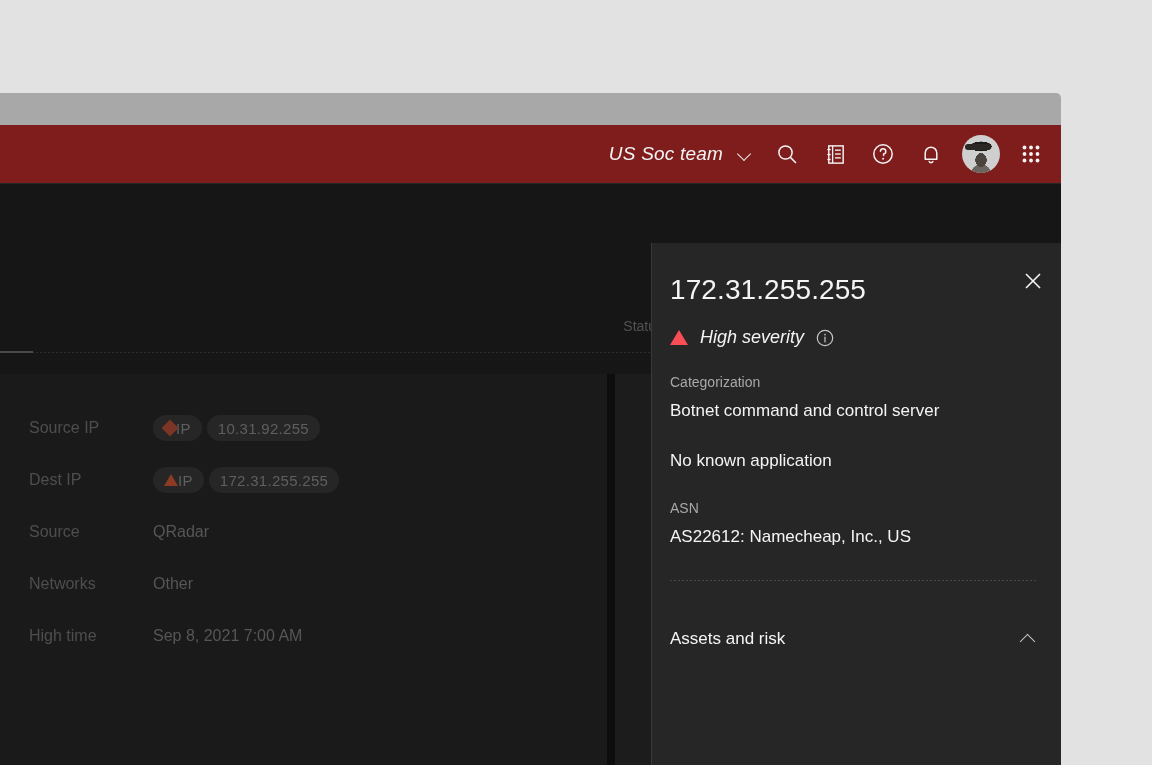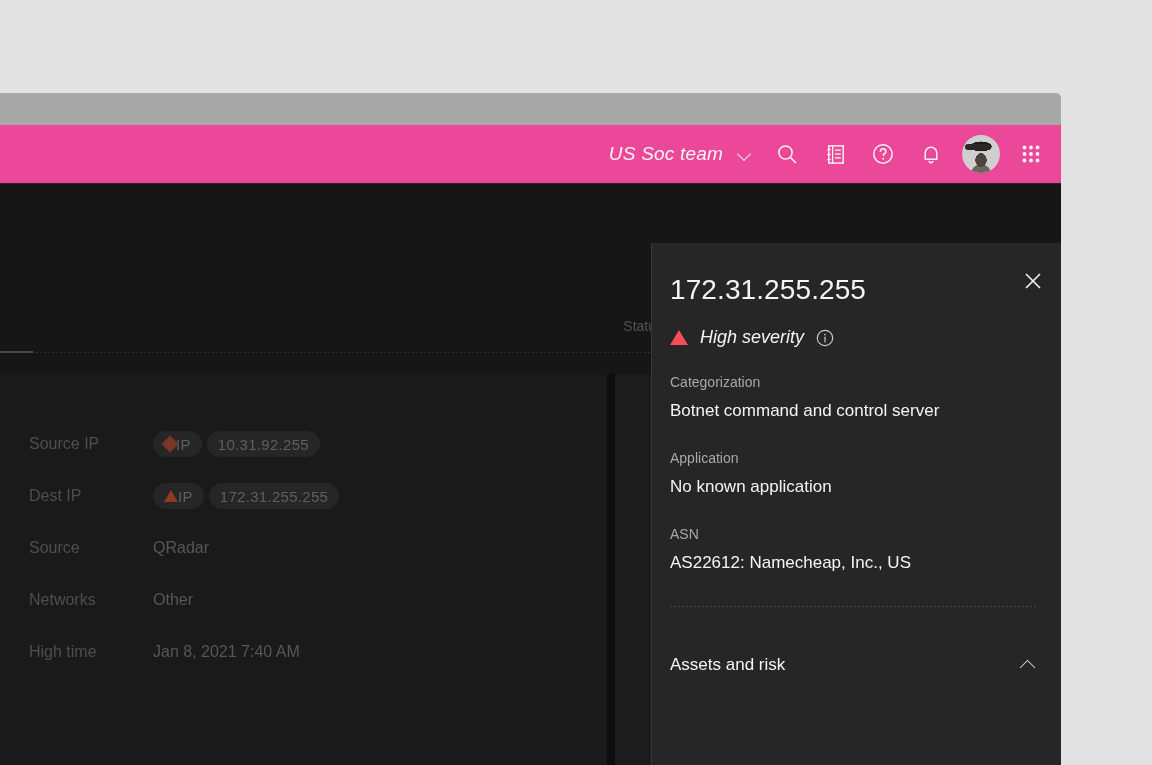--- a/index.html
+++ b/index.html
@@ -33,21 +33,21 @@
     width: 1061px; height: 640px;
     background: #161616;
     overflow: hidden;
   }
 
   
   .app-header {
     position: absolute;
     left: 0; top: 0;
     width: 1061px; height: 59px;
-    background: #ec4899;
+    background: #7f1d1d;
     border-bottom: 1px solid #262626;
     display: flex;
     align-items: center;
     justify-content: flex-end;
     padding-right: 6px;
   }
   .team-switcher {
     display: flex;
     align-items: center;
     gap: 14px;
@@ -160,21 +160,21 @@
   .card {
     background: #1a1a1a;
     position: relative;
     height: 100%;
   }
   .card-main { width: 607px; }
   .card-side { flex: 1; background: #1c1c1c; }
 
   .kv-table {
     position: absolute;
-    left: 29px; top: 44px;
+    left: 29px; top: 28px;
     right: 20px;
   }
   .kv-row {
     display: flex;
     align-items: center;
     height: 52px;
   }
   .kv-key {
     width: 124px;
     font-size: 16px;
@@ -437,21 +437,21 @@
               <div class="kv-val plain-val">QRadar</div>
             </div>
 
             <div class="kv-row">
               <div class="kv-key">Networks</div>
               <div class="kv-val plain-val">Other</div>
             </div>
 
             <div class="kv-row">
               <div class="kv-key">High time</div>
-              <div class="kv-val plain-val">Jan 8, 2021 7:40 AM</div>
+              <div class="kv-val plain-val">Sep 8, 2021 7:00 AM</div>
             </div>
 
           </div>
         </div>
 
         <div class="card card-side"></div>
       </div>
 
       <div class="detail-panel">
 
@@ -478,21 +478,20 @@
               </svg>
             </span>
           </div>
 
           <div class="field-block">
             <div class="field-label">Categorization</div>
             <div class="field-value">Botnet command and control server</div>
           </div>
 
           <div class="field-block">
-            <div class="field-label">Application</div>
             <div class="field-value">No known  application</div>
           </div>
 
 
           <div class="field-block">
             <div class="field-label">ASN</div>
             <div class="field-value">AS22612: Namecheap, Inc., US</div>
           </div>
 
           <div class="panel-divider"></div>

